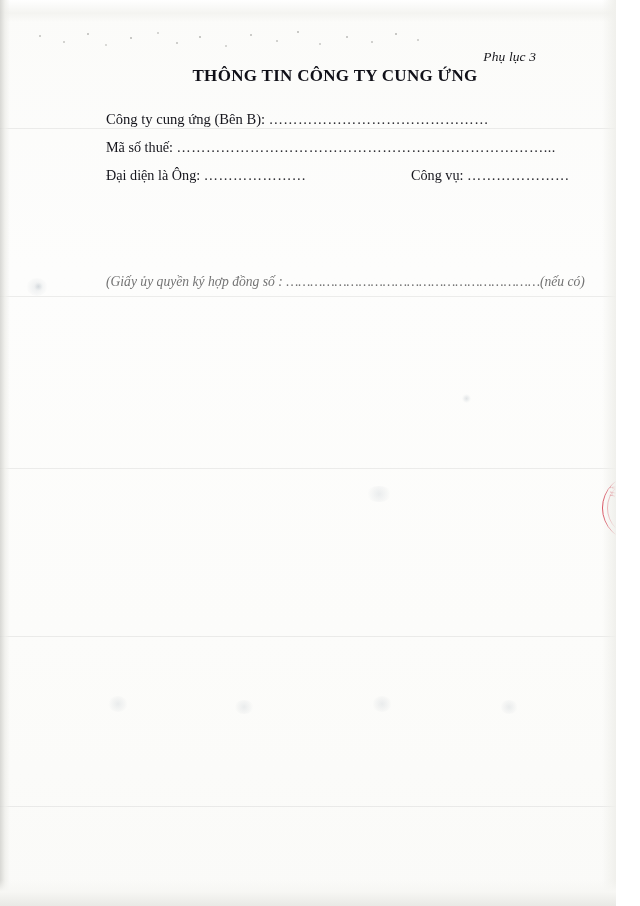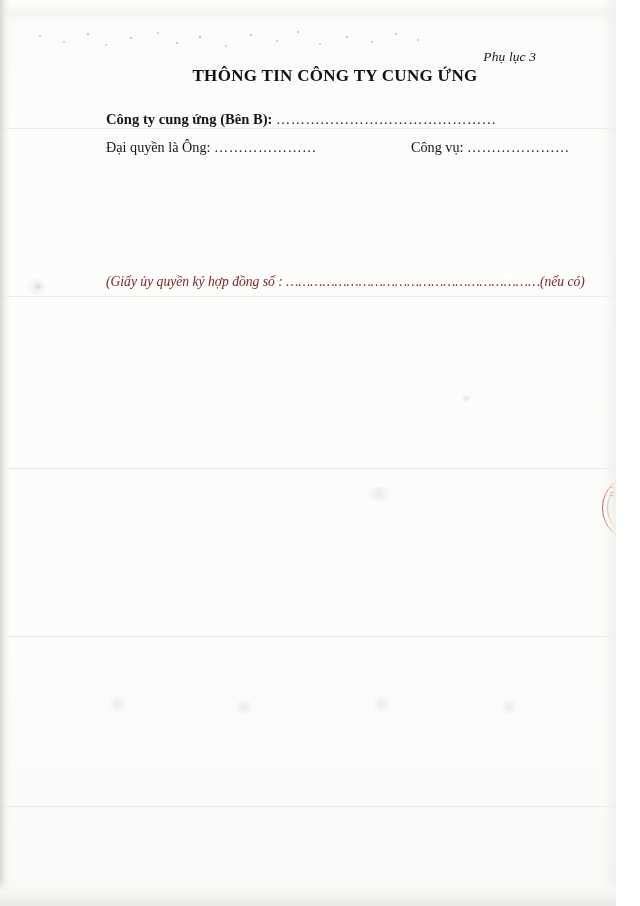--- a/index.html
+++ b/index.html
@@ -139,21 +139,21 @@
     height: 28px;
     font-size: 14.2px;
     color: #15151c;
     white-space: nowrap;
     line-height: 28px;
   }
   .form-line .lbl {
     display: inline;
   }
   .form-line .lbl.bold {
-    font-weight: bold;
+    font-weight: normal;
     font-size: 14.6px;
   }
   .dots {
     display: inline;
     letter-spacing: .5px;
     color: #2a2a30;
   }
   .dots.fine {
     letter-spacing: 0px;
     font-size: 13px;
@@ -166,21 +166,21 @@
   #line-phone .right-part { left: 228px; }
   #line-rep .right-part { left: 305px; }
 
   #paren-note {
     position: absolute;
     left: 106px;
     top: 274px;
     width: 472px;
     font-style: italic;
     font-size: 13.6px;
-    color: #7f1d1d;
+    color: #737373;
     white-space: nowrap;
   }
 
   
   #stamp {
     position: absolute;
     right: -6px;
     top: 474px;
     width: 44px;
     height: 70px;
@@ -266,26 +266,30 @@
     <div id="doc-title">THÔNG TIN CÔNG TY CUNG ỨNG</div>
 
     <div id="form-block">
 
       <div class="form-line" id="line-company">
         <span class="lbl bold">Công ty cung ứng (Bên B):</span>
         <span class="dots">………………………………………</span>
       </div>
 
 
+      <div class="form-line" id="line-tax">
+        <span class="lbl">Mã số thuế:</span>
+        <span class="dots">…………………………………………………………………...</span>
+      </div>
 
 
 
 
       <div class="form-line" id="line-rep">
-        <span class="lbl">Đại quyền là Ông:</span>
+        <span class="lbl">Đại diện là Ông:</span>
         <span class="dots">…………………</span>
         <span class="right-part">
           <span class="lbl">Công vụ:</span>
           <span class="dots">…………………</span>
         </span>
       </div>
 
     </div>
 
     <div id="paren-note">(Giấy ủy quyền ký hợp đồng số : ………………………………………………………(nếu có)</div>

